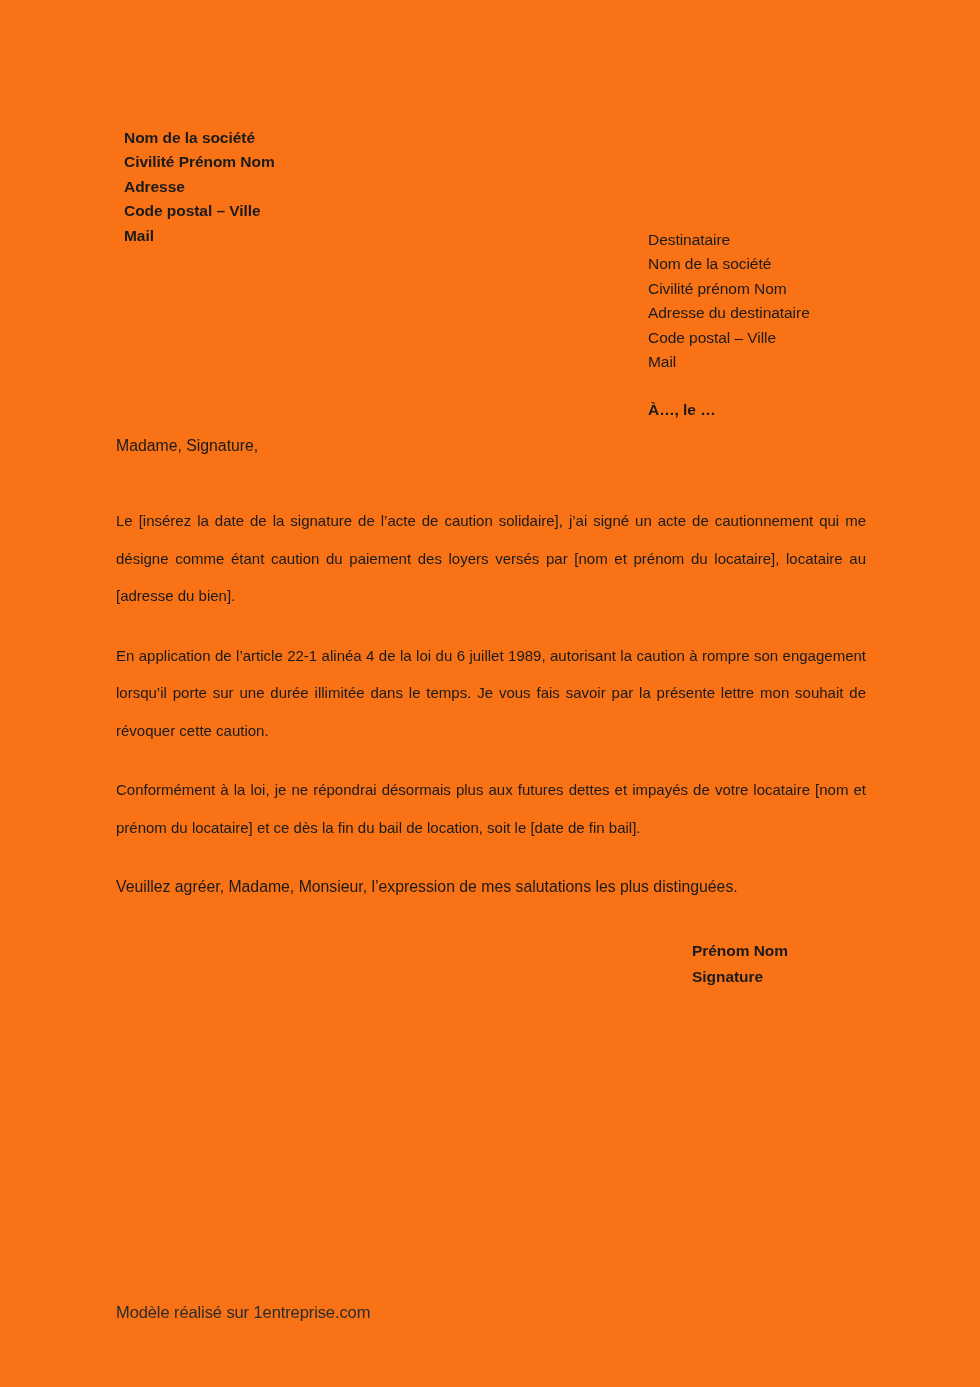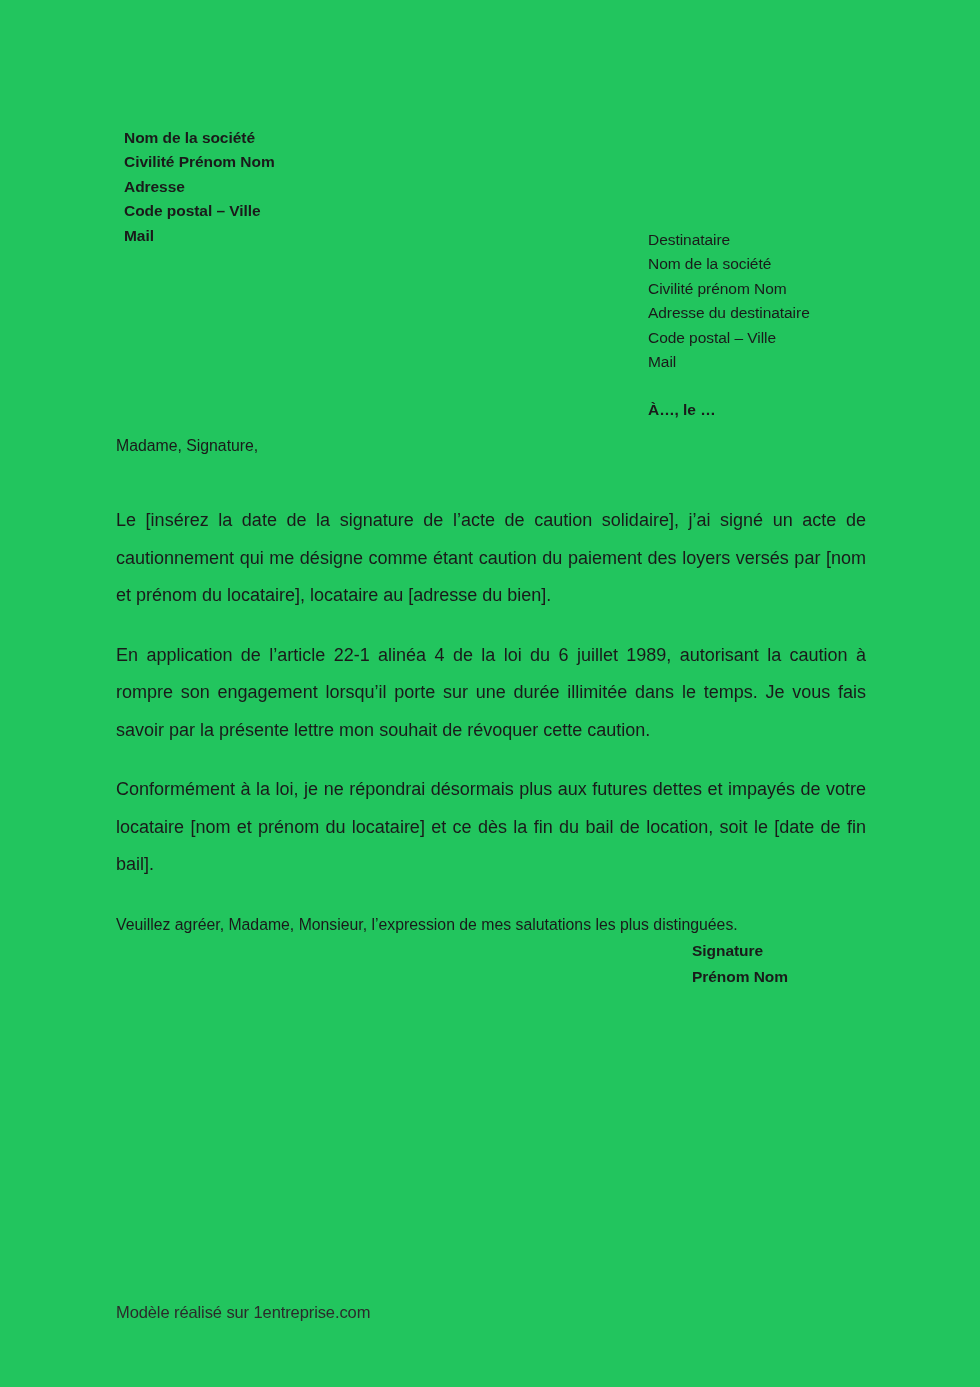--- a/index.html
+++ b/index.html
@@ -11,21 +11,21 @@
 
   body {
     font-family: "Liberation Sans", sans-serif;
     color: #1a1a1a;
   }
 
   .page {
     position: relative;
     width: 980px;
     height: 1387px;
-    background: #22c55e;
+    background: #f97316;
     overflow: hidden;
     box-sizing: border-box;
   }
 
   
   .sender-block {
     position: absolute;
     left: 124px;
     top: 126px;
     width: 360px;
@@ -74,21 +74,21 @@
     width: 750px;
   }
 
   .salutation {
     font-size: 15.8px;
     line-height: 24px;
     margin: 0 0 44px 0;
   }
 
   .para {
-    font-size: 18px;
+    font-size: 15px;
     line-height: 37.5px;
     text-align: justify;
     text-justify: inter-word;
     margin: 0 0 22px 0;
     hyphens: none;
   }
 
   .para:last-of-type {
     margin-bottom: 0;
   }
@@ -154,19 +154,19 @@
 
   <div class="body-area">
     <p class="salutation">Madame, Signature,</p>
     <p class="para">Le [insérez la date de la signature de l’acte de caution solidaire], j’ai signé un acte de cautionnement qui me désigne comme étant caution du paiement des loyers versés par [nom et prénom du locataire], locataire au [adresse du bien].</p>
     <p class="para">En application de l’article 22-1 alinéa 4 de la loi du 6 juillet 1989, autorisant la caution à rompre son engagement lorsqu’il porte sur une durée illimitée dans le temps. Je vous fais savoir par la présente lettre mon souhait de révoquer cette caution.</p>
     <p class="para">Conformément à la loi, je ne répondrai désormais plus aux futures dettes et impayés de votre locataire [nom et prénom du locataire] et ce dès la fin du bail de location, soit le [date de fin bail].</p>
     <p class="closing">Veuillez agréer, Madame, Monsieur, l’expression de mes salutations les plus distinguées.</p>
   </div>
 
   <div class="signature-block">
+    <div class="signature-line">Prénom Nom</div>
     <div class="signature-line">Signature</div>
-    <div class="signature-line">Prénom Nom</div>
   </div>
 
   <div class="footer">Modèle réalisé sur 1entreprise.com</div>
 
 </div>
 
 </body></html>

